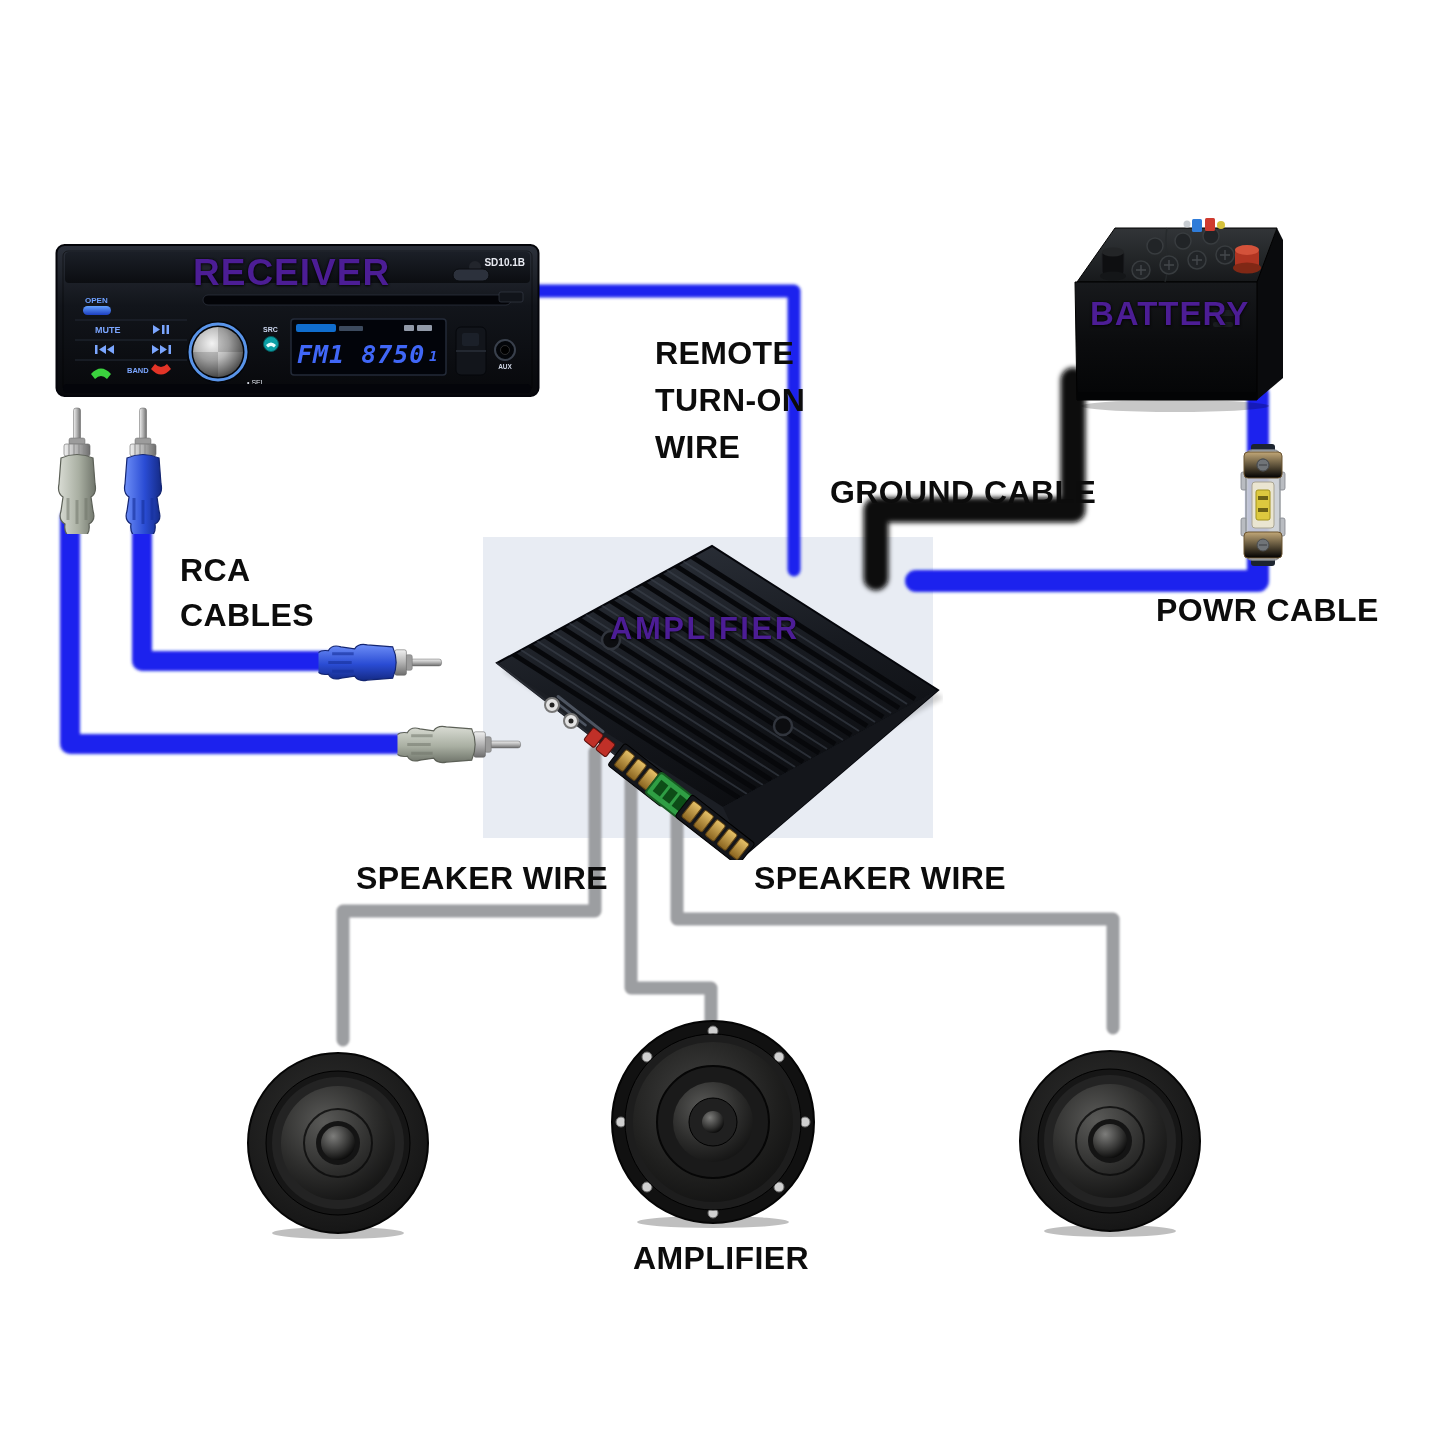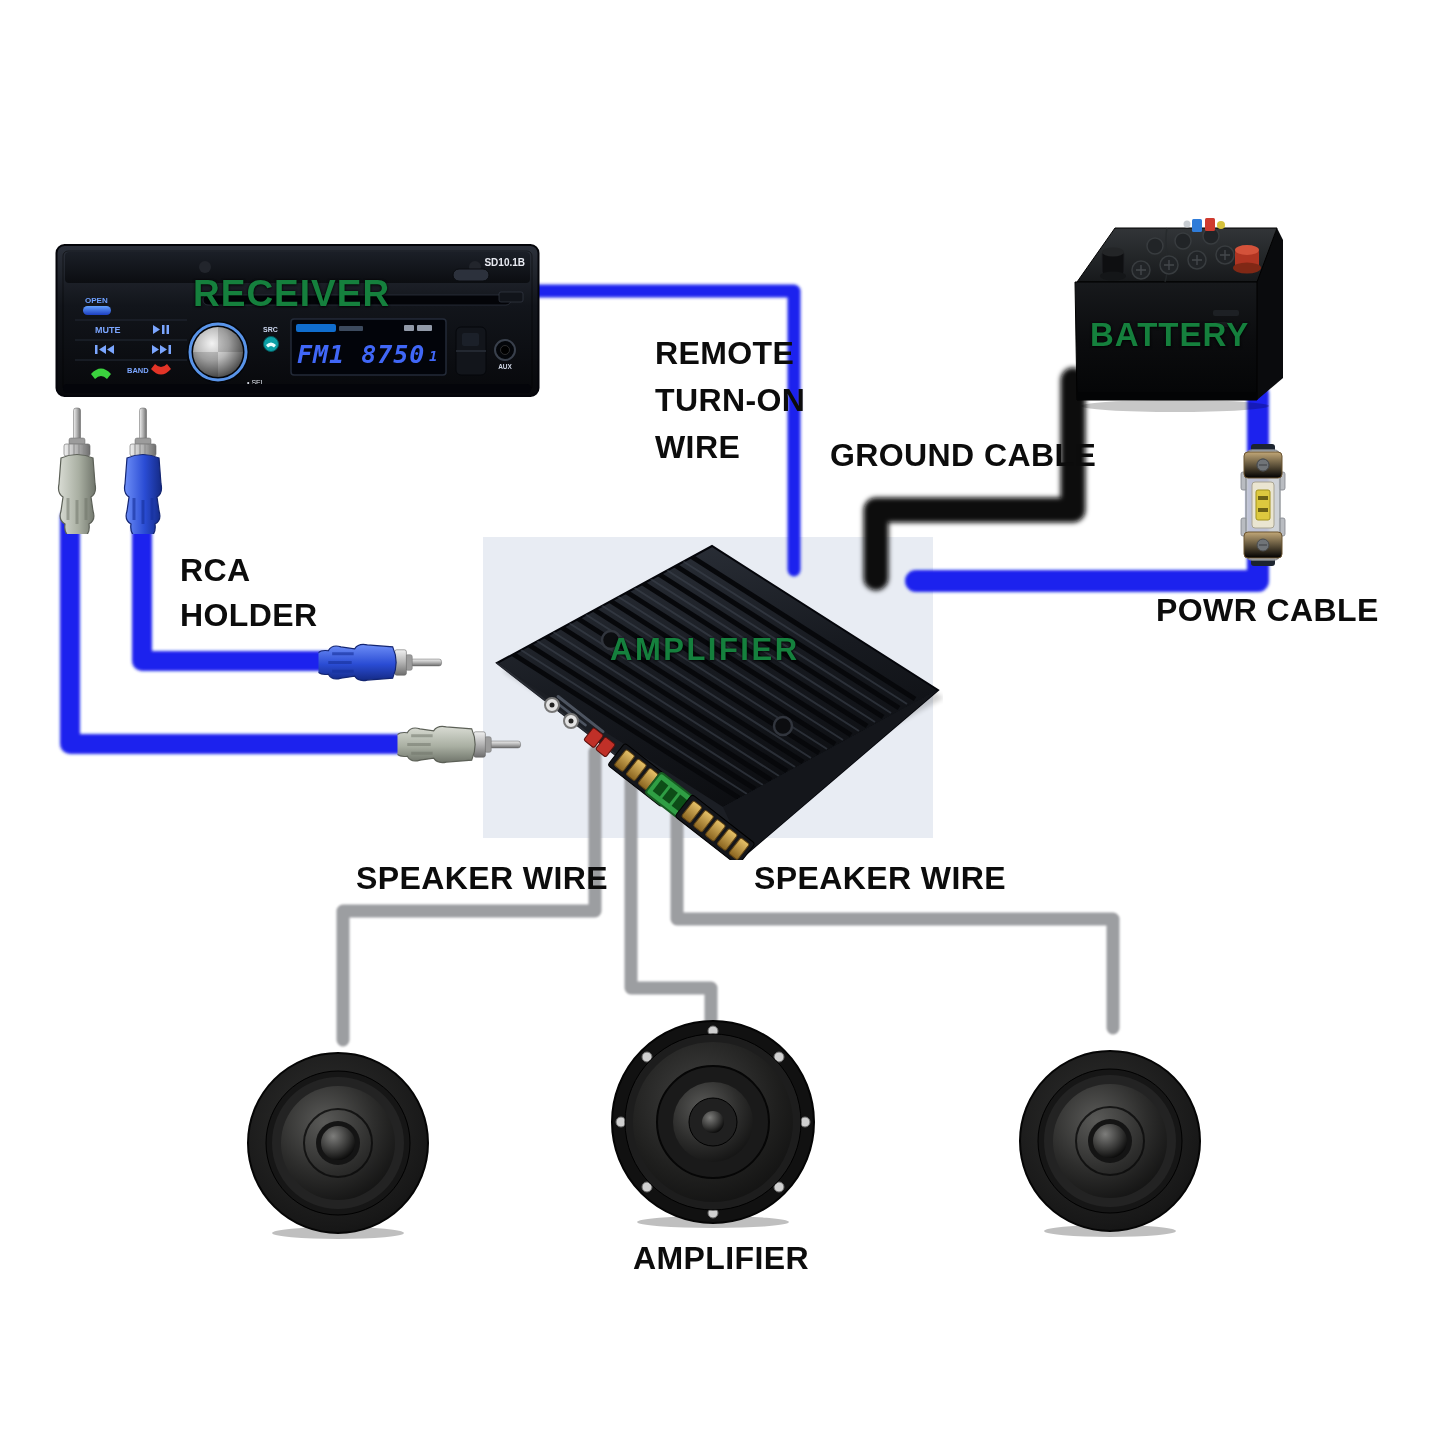--- a/index.html
+++ b/index.html
@@ -9,22 +9,22 @@
   .abs{position:absolute;}
   .amp-backdrop{left:483px;top:537px;width:450px;height:301px;background:#e8ecf3;}
   svg{display:block;}
   .wires{left:0;top:0;width:1445px;height:1453px;z-index:1;}
   .device{z-index:2;pointer-events:none;}
   .lbl{z-index:3;font-weight:bold;font-size:32px;color:#0c0c0c;letter-spacing:.4px;white-space:nowrap;}
   .lbl .line{display:block;}
   .lh47 .line{line-height:47px;}
   .lh45 .line{line-height:45px;}
   .lh44 .line{line-height:44px;}
-  .overlay{z-index:4;font-weight:bold;color:#15803d;white-space:nowrap;
-           text-shadow:0 1px 3px rgba(0,0,0,.7),0 0 2px rgba(0,0,0,.8);margin-top:21px;}
+  .overlay{z-index:4;font-weight:bold;color:#4c1d95;white-space:nowrap;
+           text-shadow:0 1px 3px rgba(0,0,0,.7),0 0 2px rgba(0,0,0,.8);}
   .t-receiver{font-size:37px;letter-spacing:1px;}
   .t-battery{font-size:33px;letter-spacing:1px;}
   .t-amplifier{font-size:31px;letter-spacing:2.5px;}
   .rot90{transform:rotate(90deg);transform-origin:50% 50%;}
 </style>
 </head>
 <body>
 
 <div id="canvas">
 
@@ -457,23 +457,23 @@
       <circle cx="95" cy="93" r="22" fill="#141414"></circle>
       <circle cx="95" cy="93" r="17" fill="url(#domeSide)"></circle>
     </svg>
   </div>
 
   <div class="abs lbl lh47" style="left:655px;top:330px">
     <span class="line">REMOTE</span>
     <span class="line">TURN-ON</span>
     <span class="line">WIRE</span>
   </div>
-  <div class="abs lbl" style="left:830px;top:437px">GROUND CABLE</div>
+  <div class="abs lbl" style="left:830px;top:474px">GROUND CABLE</div>
   <div class="abs lbl" style="left:1156px;top:592px">POWR CABLE</div>
   <div class="abs lbl lh45" style="left:180px;top:548px">
     <span class="line">RCA</span>
-    <span class="line">HOLDER</span>
+    <span class="line">CABLES</span>
   </div>
   <div class="abs lbl" style="left:356px;top:860px">SPEAKER WIRE</div>
   <div class="abs lbl" style="left:754px;top:860px">SPEAKER WIRE</div>
   <div class="abs lbl" style="left:633px;top:1240px">AMPLIFIER</div>
 
 </div>
 
 </body></html>

